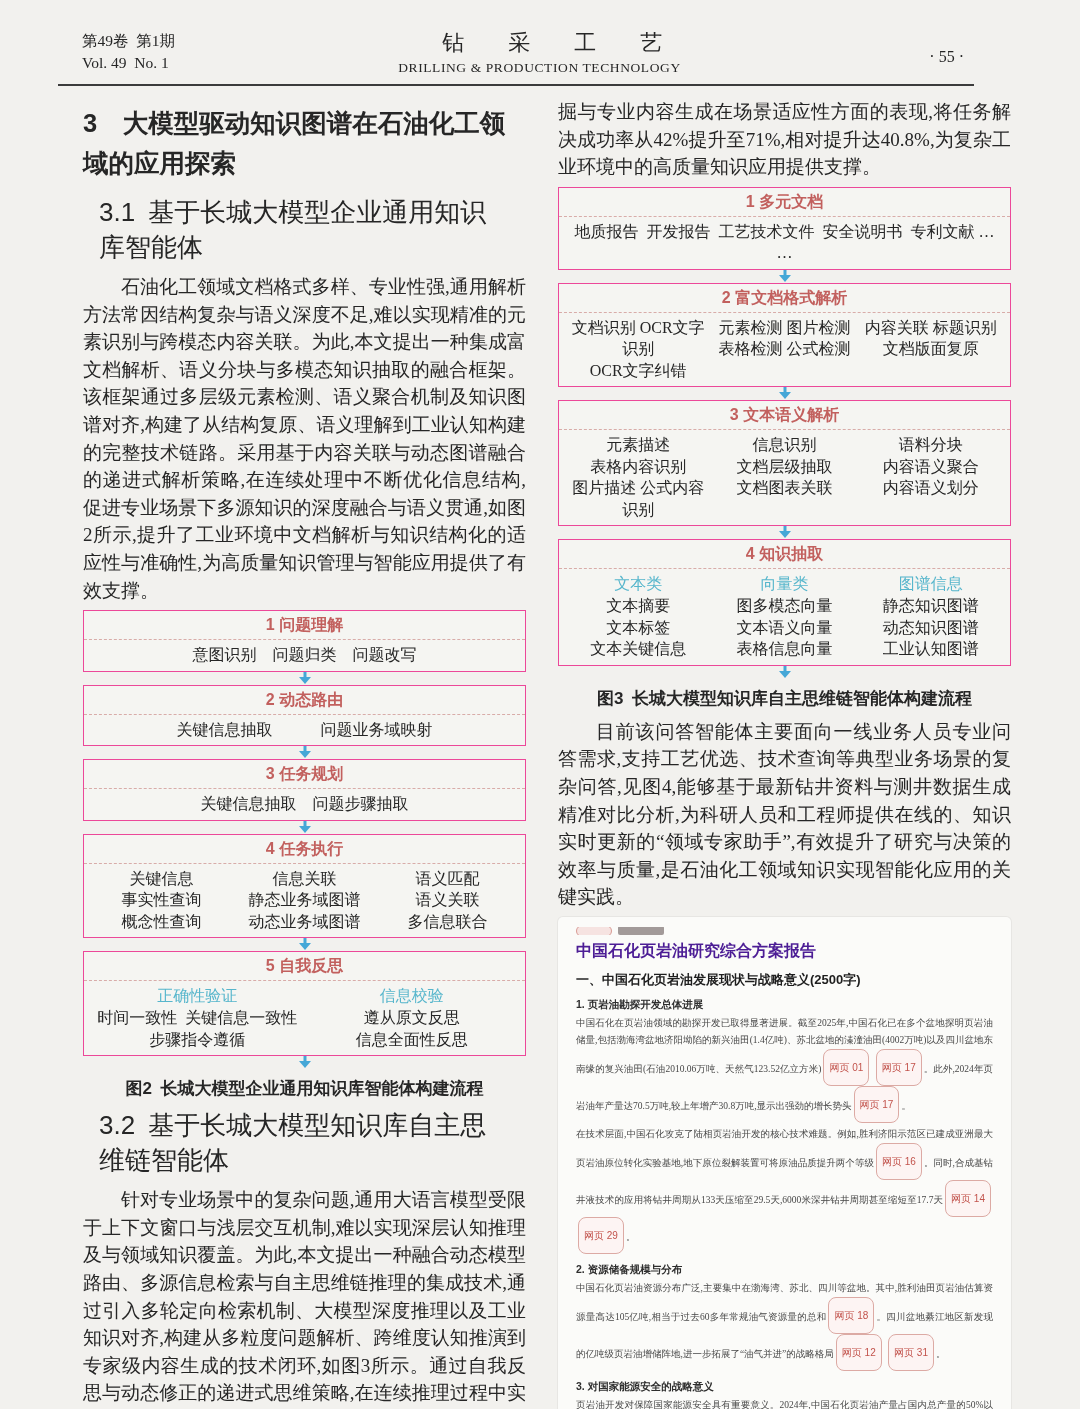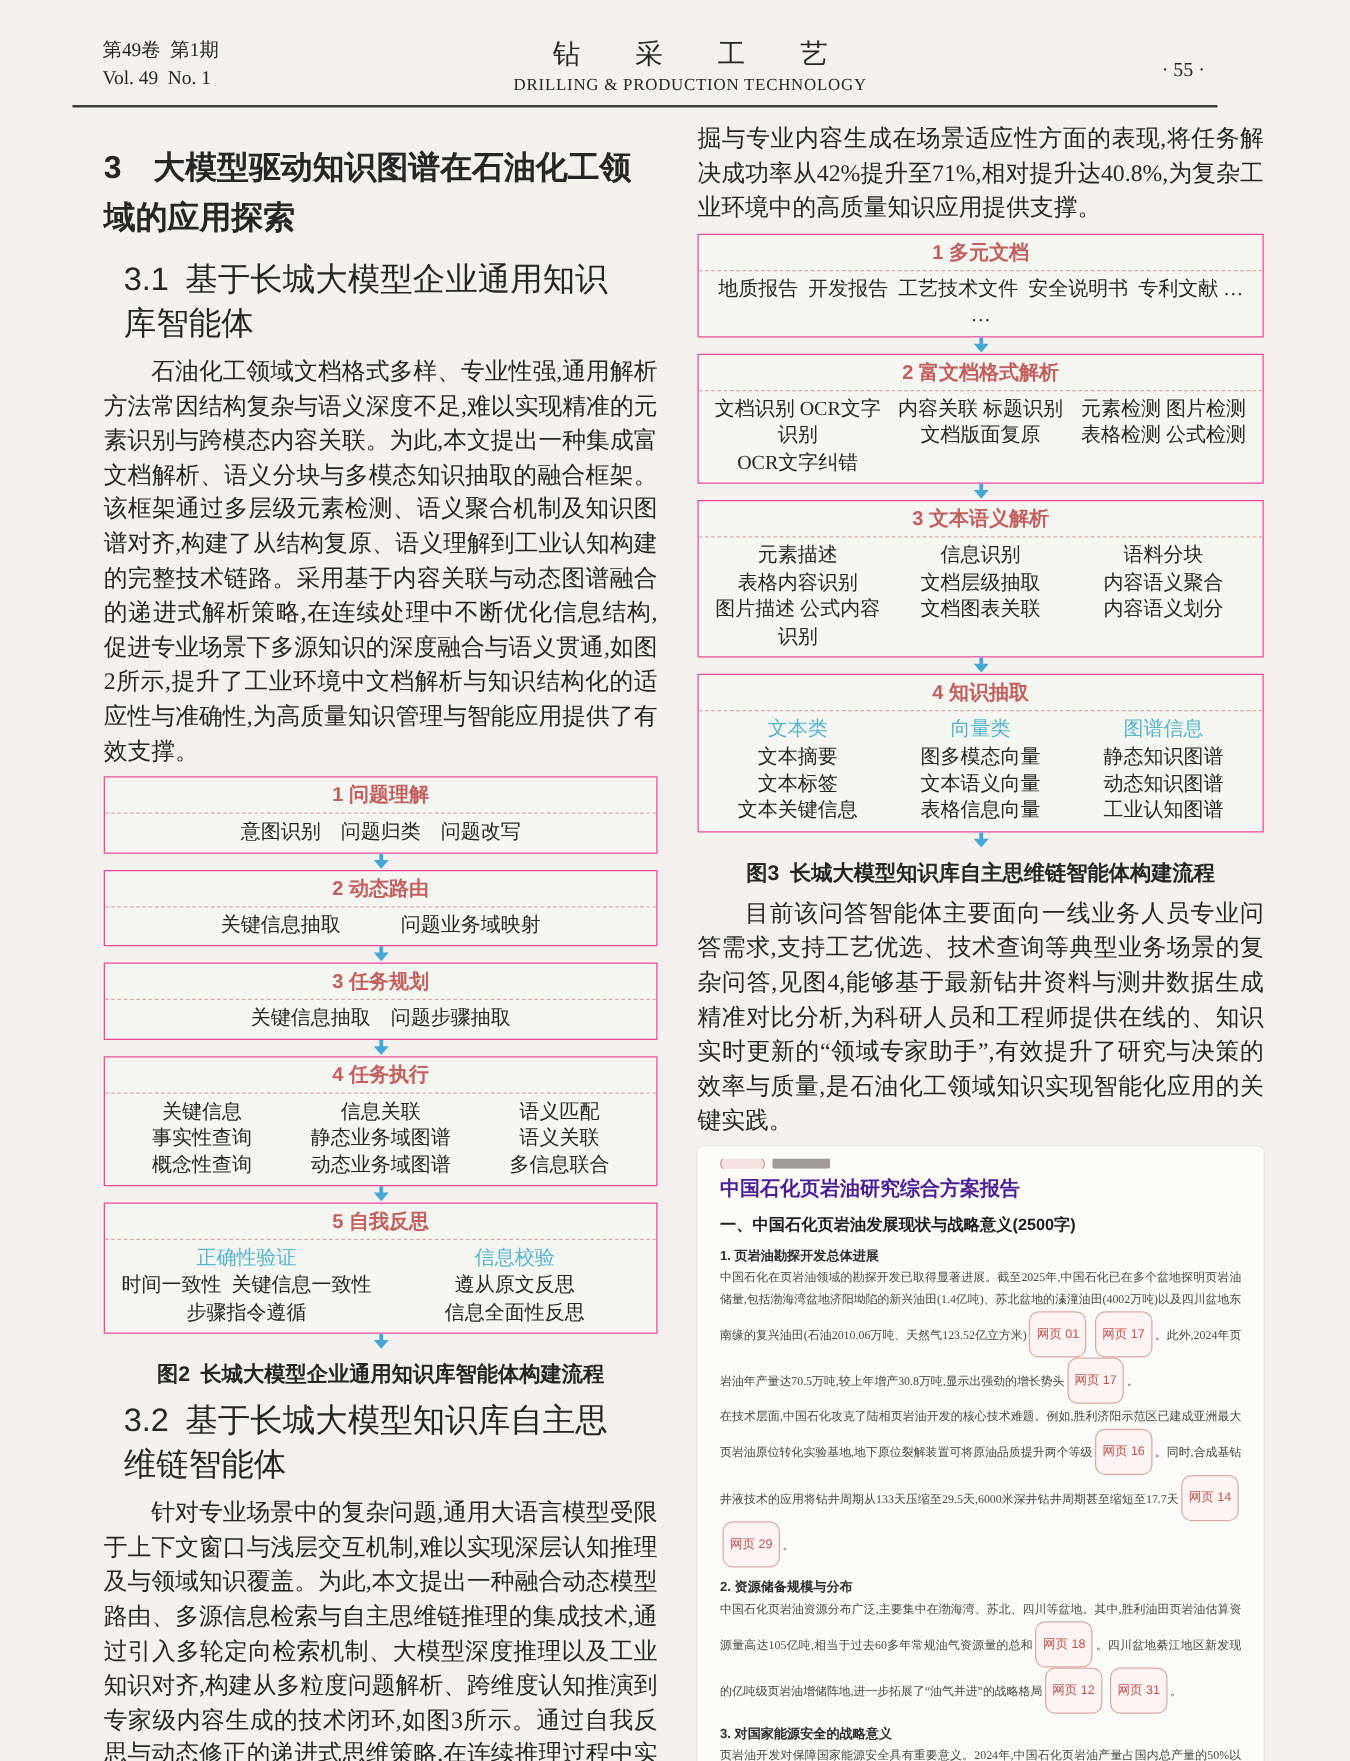--- a/index.html
+++ b/index.html
@@ -4,33 +4,33 @@
 <style>
   html,body{margin:0;padding:0;}
   body{width:1080px;height:1409px;background:#f2f1ee;color:#262626;
        font-family:"Liberation Serif","DejaVu Serif",serif;overflow:hidden;}
   .page{position:relative;width:1032px;height:1409px;box-sizing:border-box;}
 
   
   .pg-header{display:flex;justify-content:space-between;align-items:flex-start;
              padding:30px 68px 6px 82px;}
   .ph-left{font-size:15.5px;line-height:22px;}
-  .ph-center{text-align:center;}
+  .ph-center{}
   .ph-cn{font-size:22px;letter-spacing:44px;margin-left:44px;line-height:26px;}
   .ph-en{font-size:13.5px;letter-spacing:.6px;margin-top:4px;}
   .ph-right{font-size:16px;margin-top:18px;}
   .header-rule{border:0;border-top:2px solid #3c3c3c;margin:2px 58px 0 58px;}
 
   
   .columns{display:flex;gap:32px;padding:12px 60px 0 83px;box-sizing:border-box;}
   .col-left{width:443px;flex:none;}
   .col-right{width:453px;flex:none;}
 
   .sec-title{font-family:"Liberation Sans","DejaVu Sans",sans-serif;font-weight:bold;
-             font-size:25.5px;line-height:40px;margin:16px 0 12px;}
+             font-size:25.5px;line-height:40px;margin:5px 0 12px;}
   .h3{font-family:"Liberation Sans","DejaVu Sans",sans-serif;font-weight:normal;
       font-size:26px;margin:8px 16px 8px;}
   .para{font-size:19px;line-height:27.6px;text-align:justify;text-indent:2em;margin:0 0 4px;}
   .para.noindent{text-indent:0;}
 
   
   .flowchart{margin:6px 0 2px;}
   .flow-box{border:1px solid #ec4899;background:rgba(255,255,255,.28);padding:0 8px 5px;}
   .flow-title{font-family:"Liberation Sans","DejaVu Sans",sans-serif;font-weight:bold;
               font-size:16px;color:#c2605e;text-align:center;padding:4px 0 3px;
@@ -177,26 +177,26 @@
           </div>
           <div class="flow-arrow"></div>
           <div class="flow-box">
             <div class="flow-title">2 富文档格式解析</div>
             <div class="flow-body">
               <div class="flow-col">
                 <div class="flow-line">文档识别 OCR文字识别</div>
                 <div class="flow-line">OCR文字纠错</div>
               </div>
               <div class="flow-col">
+                <div class="flow-line">元素检测 图片检测</div>
+                <div class="flow-line">表格检测 公式检测</div>
+              </div>
+              <div class="flow-col">
                 <div class="flow-line">内容关联 标题识别</div>
                 <div class="flow-line">文档版面复原</div>
-              </div>
-              <div class="flow-col">
-                <div class="flow-line">元素检测 图片检测</div>
-                <div class="flow-line">表格检测 公式检测</div>
               </div>
             </div>
           </div>
           <div class="flow-arrow"></div>
           <div class="flow-box">
             <div class="flow-title">3 文本语义解析</div>
             <div class="flow-body">
               <div class="flow-col">
                 <div class="flow-line">元素描述</div>
                 <div class="flow-line">表格内容识别</div>

